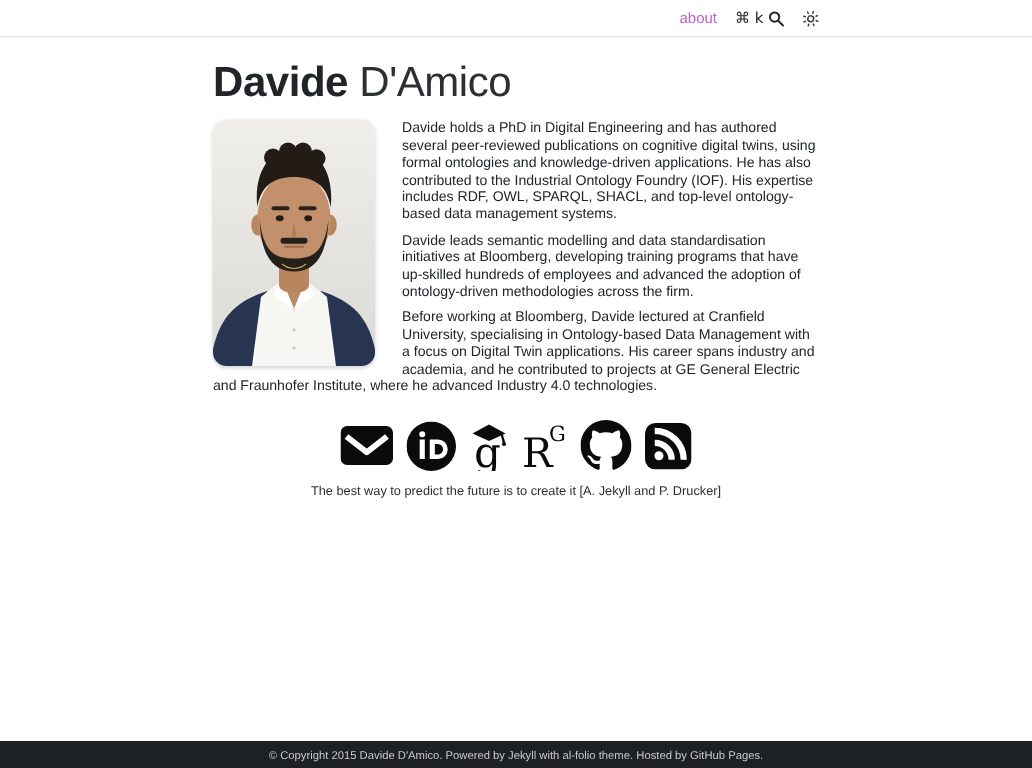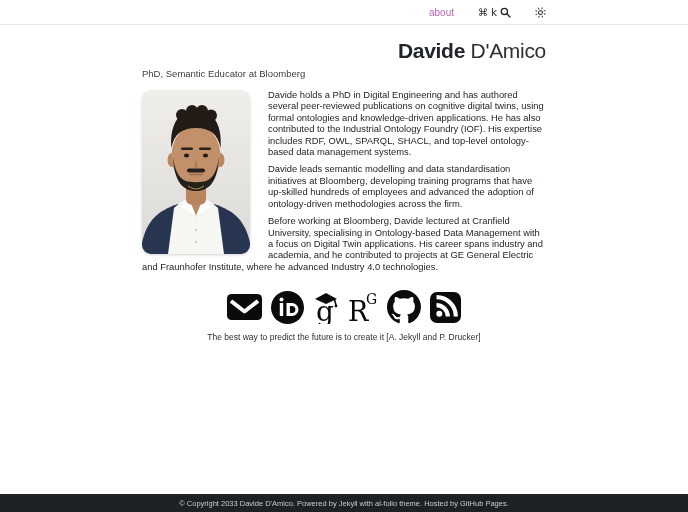--- a/index.html
+++ b/index.html
@@ -15,40 +15,39 @@
   
   .topnav {
     height: 25px;
     border-bottom: 1px solid #e6e6e6;
     display: flex; align-items: center;
     background: #fff;
   }
   .topnav-inner {
     width: 404px; margin: 0 auto;
     display: flex; justify-content: flex-end; align-items: center;
-    gap: 24px;
+    gap: 12px;
   }
   .nav-about {
     font-size: 10px; color: #b965c1; text-decoration: none; cursor: pointer;
   }
   .search-btn {
     display: flex; align-items: center; gap: 3px;
     background: none; border: none; padding: 0; cursor: pointer;
     color: #212529; font-size: 10px;
     font-family: "DejaVu Sans", "Liberation Sans", sans-serif;
   }
   .icon-btn { background:none; border:none; padding:0; cursor:pointer; display:flex; align-items:center; }
   
   .container { width: 404px; margin: 0 auto; }
   h1.page-title {
     margin: 15px 0 0 0;
-    font-size: 21px; line-height: 1.05;
+    font-size: 28px; line-height: 1.05;
     letter-spacing: -0.3px;
     font-weight: 400;
-    text-align: right;
   }
   h1.page-title .fname { font-weight: 700; }
   h1.page-title .lname { font-weight: 400; color:#2c2f33; }
   .tagline { margin-top: 6px; font-size: 9.5px; color: #3a3d40; }
   .about { margin-top: 10px; font-size: 9.4px; line-height: 11.4px; color:#212529; }
   .about p { margin: 0 0 6px 0; }
   .profile {
     float: left;
     width: 108px; height: 164px;
     margin: 1px 18px 6px 0;
@@ -109,21 +108,20 @@
       </svg>
     </button>
   </div>
 </nav>
 
 <main class="container">
   <h1 class="page-title">
     <span class="fname">Davide</span>
     <span class="lname">D'Amico</span>
   </h1>
-  <div class="tagline">PhD, Semantic Educator at Bloomberg</div>
 
   <section class="about">
     <figure class="profile" style="margin:1px 18px 6px 0;">
       <svg width="108" height="164" viewBox="0 0 108 164">
         <defs>
           <linearGradient id="bgg" x1="0" y1="0" x2="0" y2="1">
             <stop offset="0" stop-color="#efeeea"></stop>
               <stop offset="1" stop-color="#dbdad6"></stop>
           </linearGradient>
         </defs>
@@ -217,14 +215,14 @@
         <path d="M6.5 13.2 a11.3 11.3 0 0 1 11.3 11.3" fill="none" stroke="#ffffff" stroke-width="4.2"></path>
         <path d="M6.5 5.2 a19.3 19.3 0 0 1 19.3 19.3" fill="none" stroke="#ffffff" stroke-width="4.2"></path>
       </svg>
     </a>
   </div>
 
   <div class="quote">The best way to predict the future is to create it [A. Jekyll and P. Drucker]</div>
 </main>
 
 <footer>
-  <span>© Copyright 2033 Davide D'Amico. Powered by Jekyll with al-folio theme. Hosted by GitHub Pages.</span>
+  <span>© Copyright 2015 Davide D'Amico. Powered by Jekyll with al-folio theme. Hosted by GitHub Pages.</span>
 </footer>
 
 </body></html>

